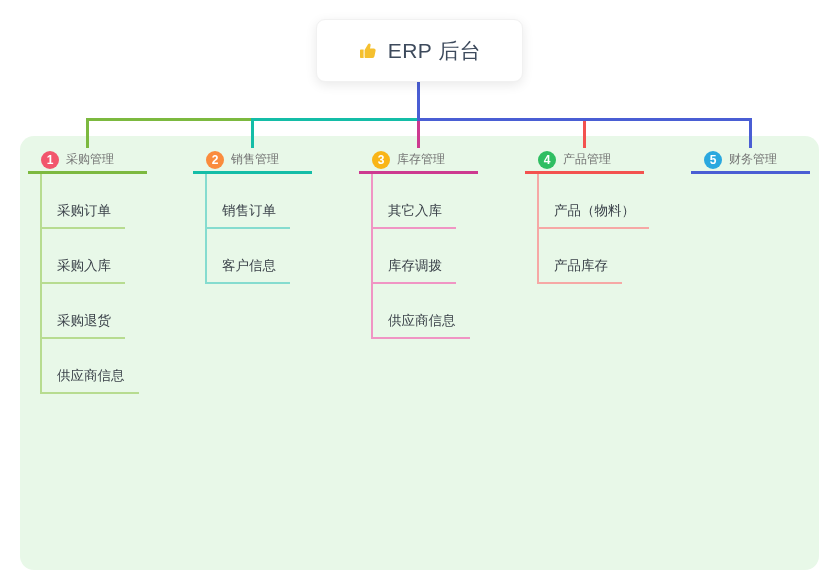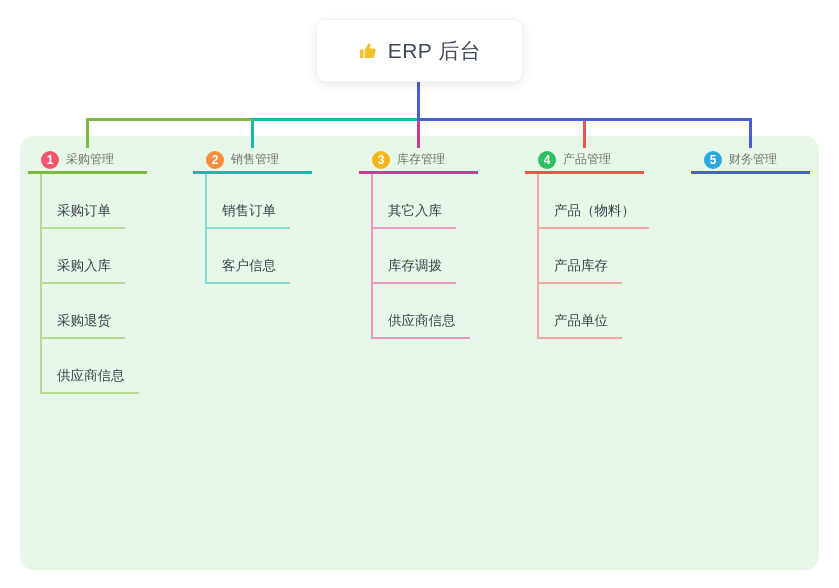--- a/index.html
+++ b/index.html
@@ -132,23 +132,20 @@
       <span class="badge">4</span>
       <span class="branch-label">产品管理</span>
     </div>
     <div class="items">
       <div class="item">
           <span class="item-label">产品（物料）</span>
         </div>
       <div class="item">
           <span class="item-label">产品库存</span>
         </div>
-      <div class="item">
-          <span class="item-label">产品单位</span>
-        </div>
     </div>
   </div>
 
   <div class="branch b4" style="--main: #4A5ED4; --light: #93A9E8; --badge: #2AA8DF;">
     <div class="branch-header">
       <span class="badge">5</span>
       <span class="branch-label">财务管理</span>
     </div>
   </div>
 

